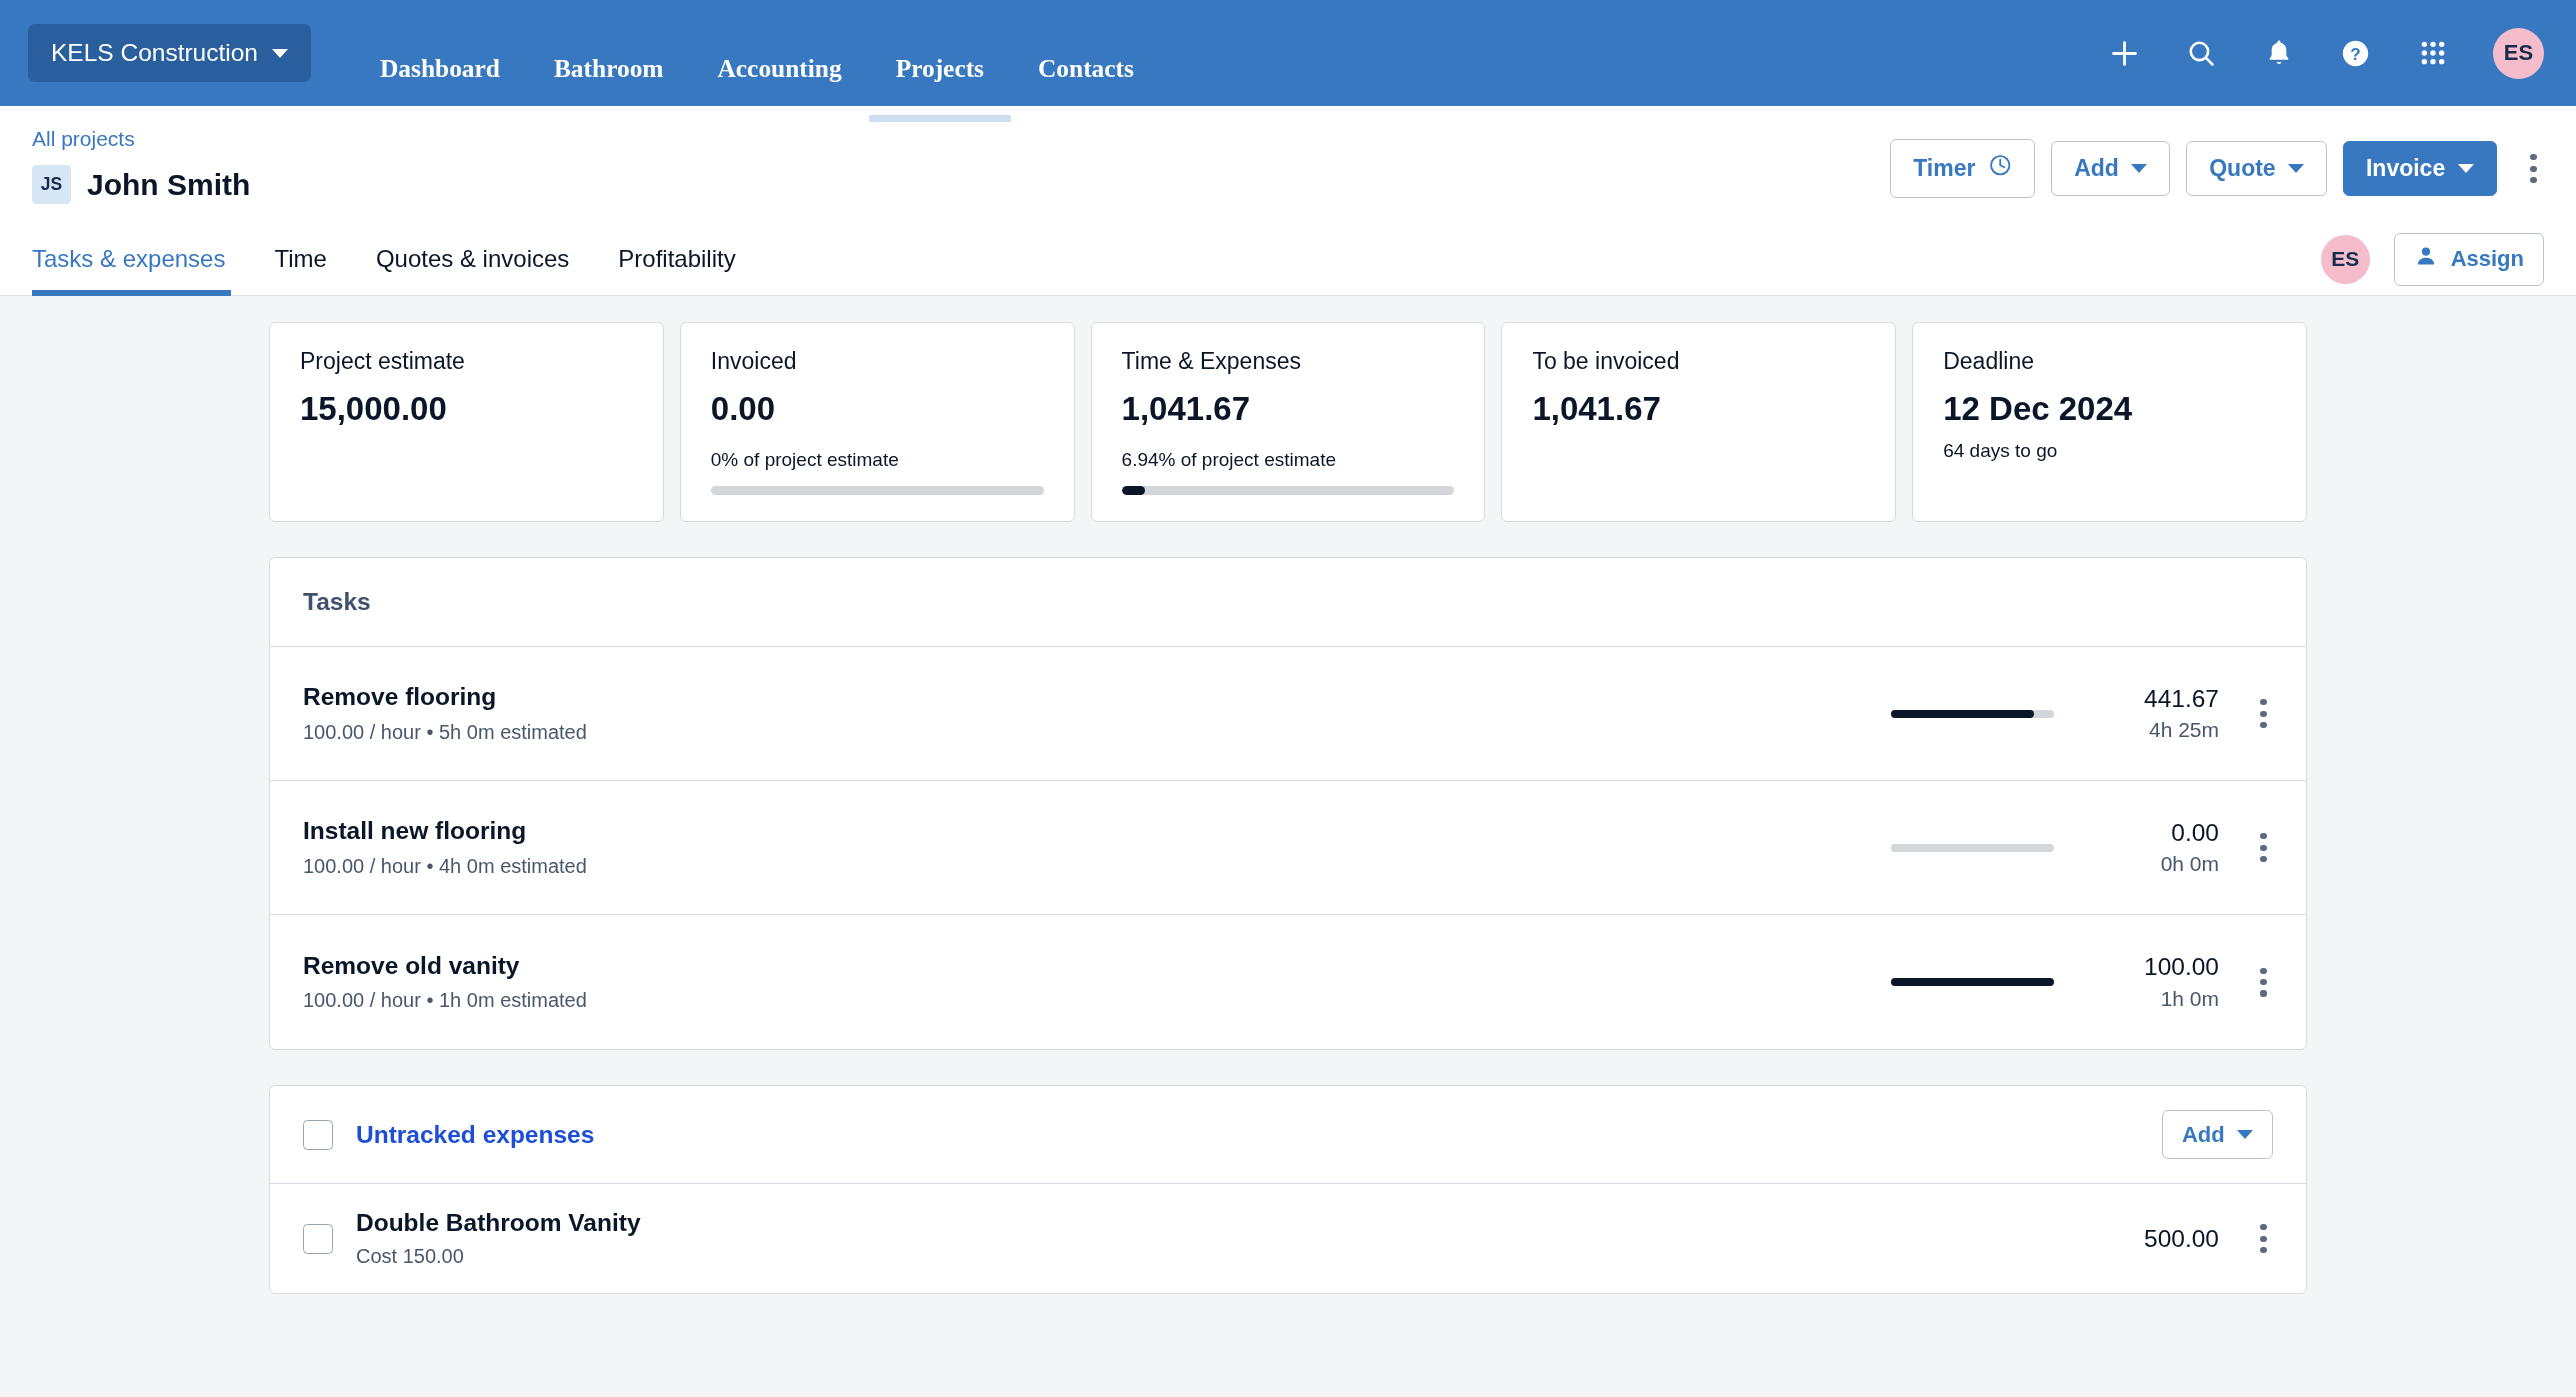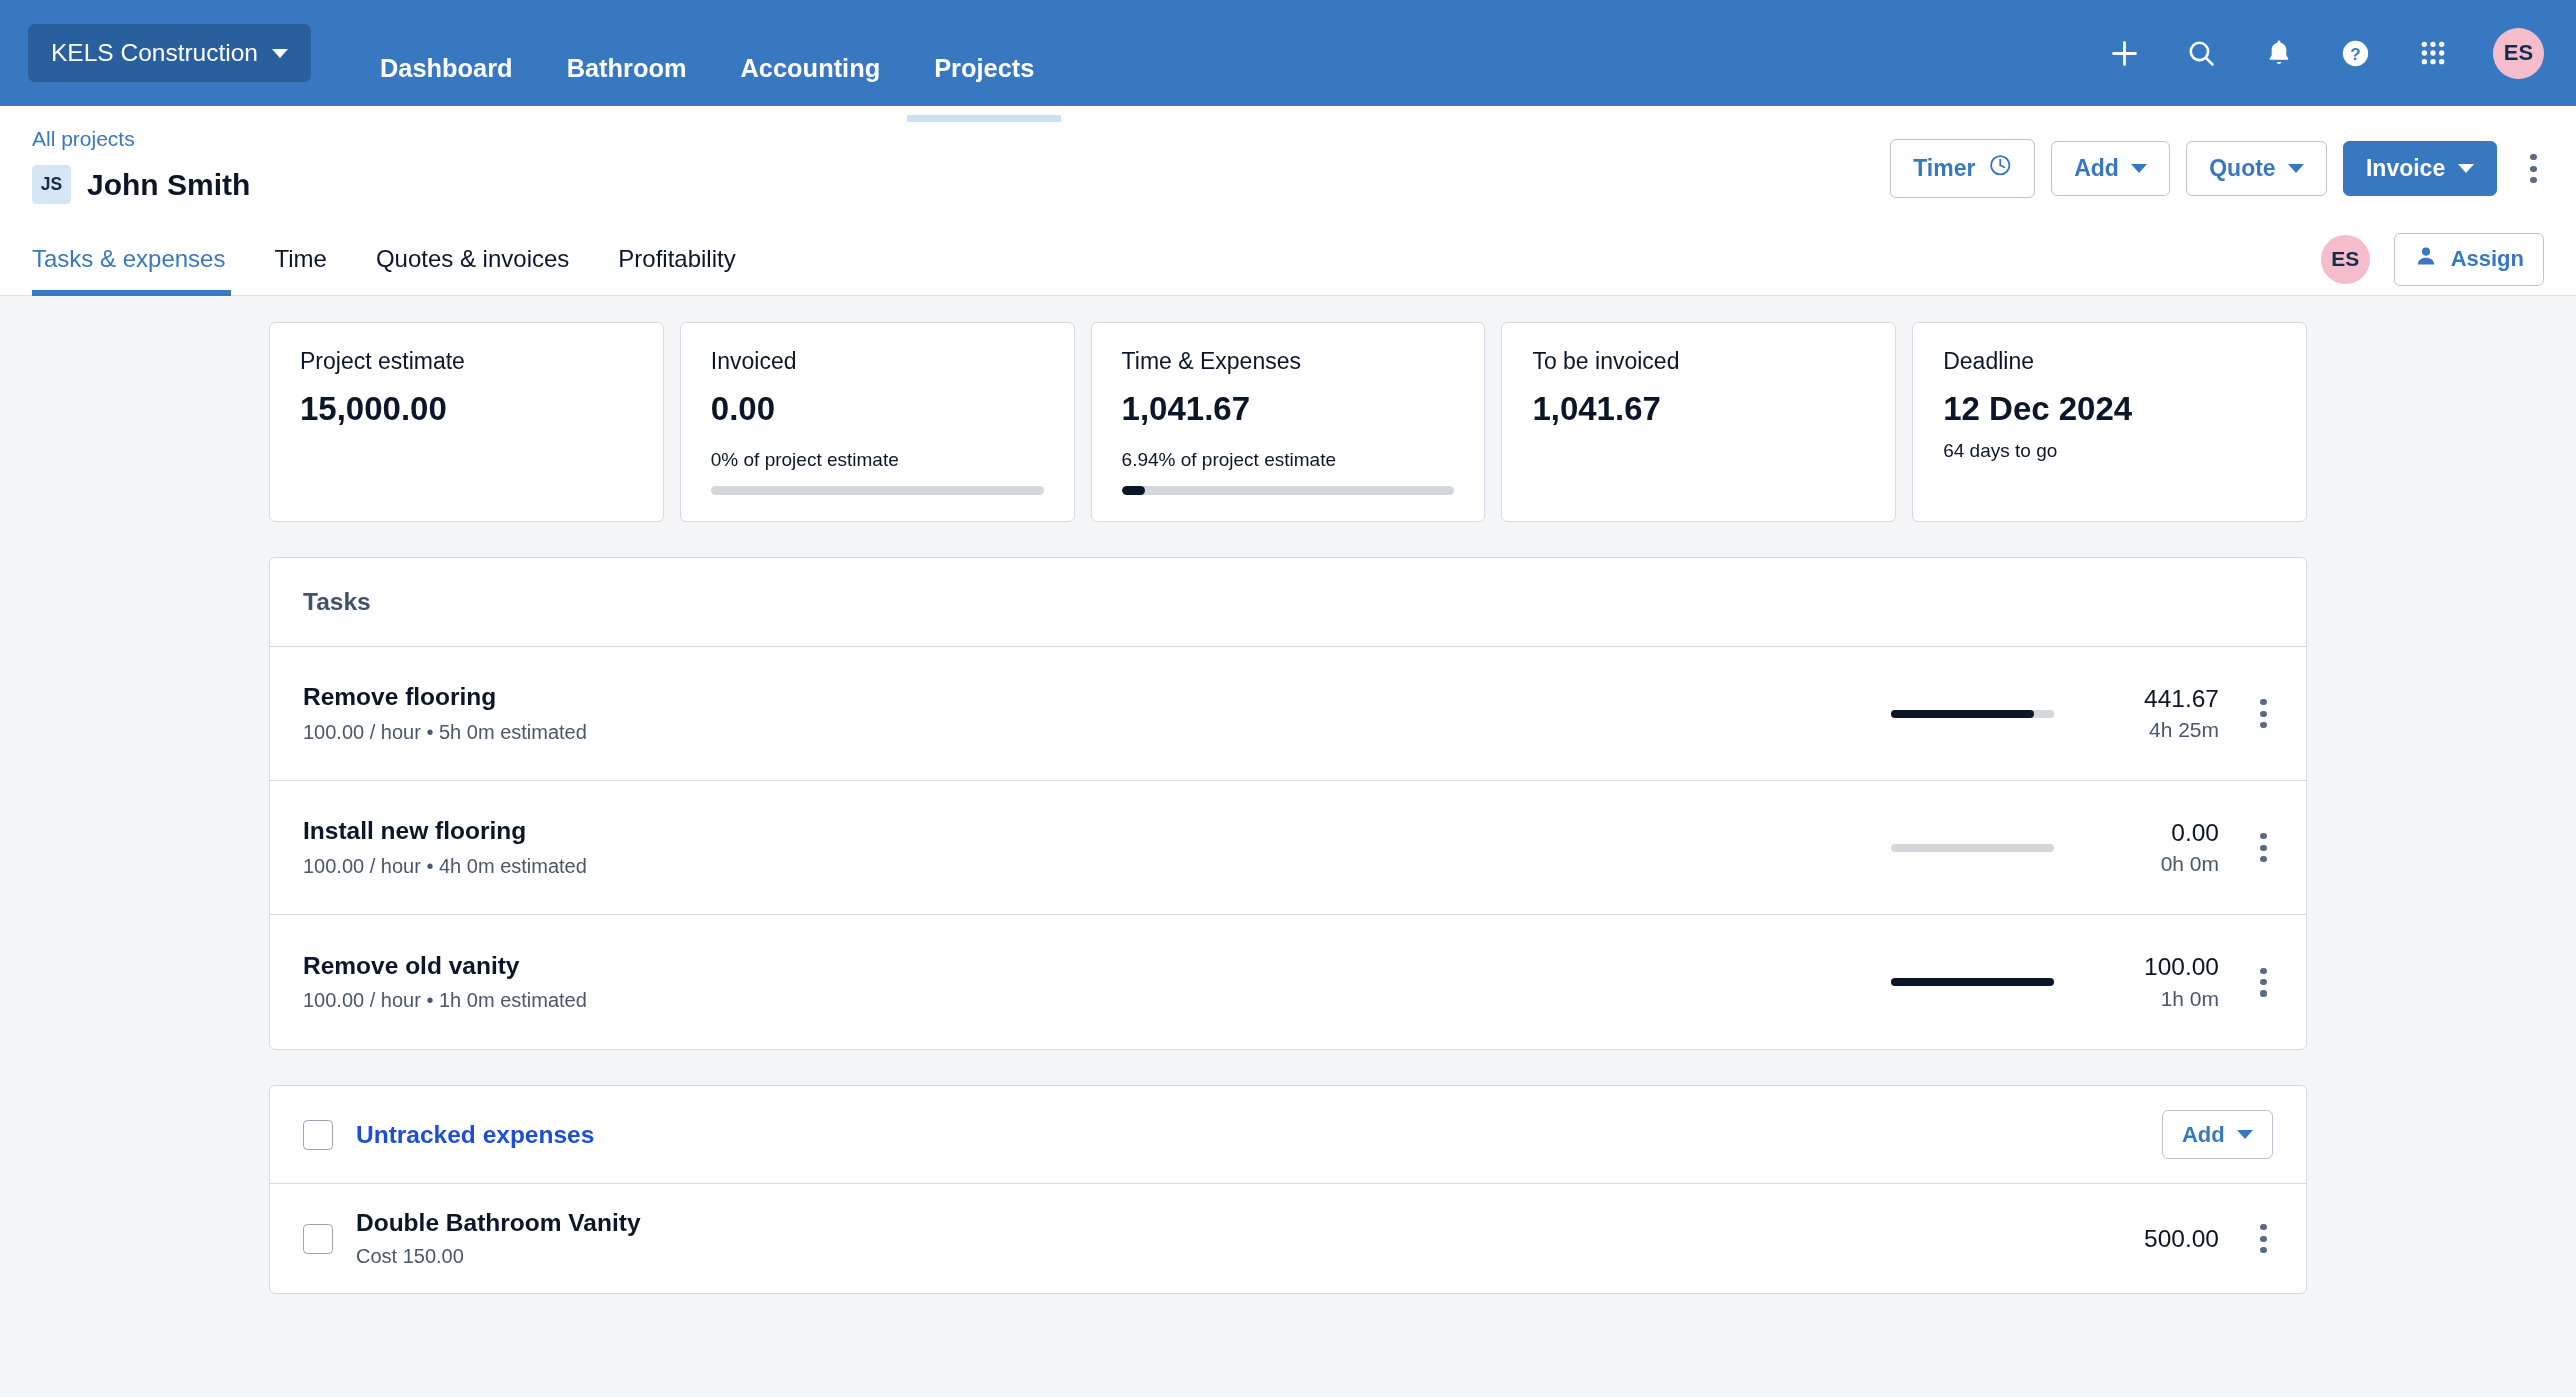--- a/index.html
+++ b/index.html
@@ -32,21 +32,21 @@
     white-space: nowrap;
     cursor: pointer;
   }
   .caret-down {
     width: 0; height: 0;
     border-left: 8px solid transparent;
     border-right: 8px solid transparent;
     border-top: 9.6px solid currentColor;
     display: inline-block;
   }
-  .nav-links { display: flex; align-items: stretch; height: 75px; margin-left: 42px; }
+  .nav-links { display: flex; align-items: stretch; height: 75px; margin-left: 42px; font-family: Liberation Serif, serif; }
   .nav-link {
     color: #ffffff;
     font-size: 25.4px;
     font-weight: bold;
     padding: 0 27px;
     display: flex;
     align-items: center;
     position: relative;
     height: 106px;
     cursor: pointer;
@@ -273,20 +273,21 @@
   <div class="org-pill">
     <span>KELS Construction</span>
     <span class="caret-down"></span>
   </div>
 
   <div class="nav-links">
     <div class="nav-link">Dashboard</div>
     <div class="nav-link">Bathroom</div>
     <div class="nav-link">Accounting</div>
     <div class="nav-link active">Projects</div>
+    <div class="nav-link">Contacts</div>
   </div>
 
   <div class="nav-right">
     <div class="nav-icon">
       <svg width="35" height="35" viewBox="0 0 24 24" fill="none" stroke="#ffffff" stroke-width="1.9" stroke-linecap="round">
         <line x1="12" y1="4.5" x2="12" y2="19.5"></line>
           <line x1="4.5" y1="12" x2="19.5" y2="12"></line>
       </svg>
     </div>
     <div class="nav-icon">

